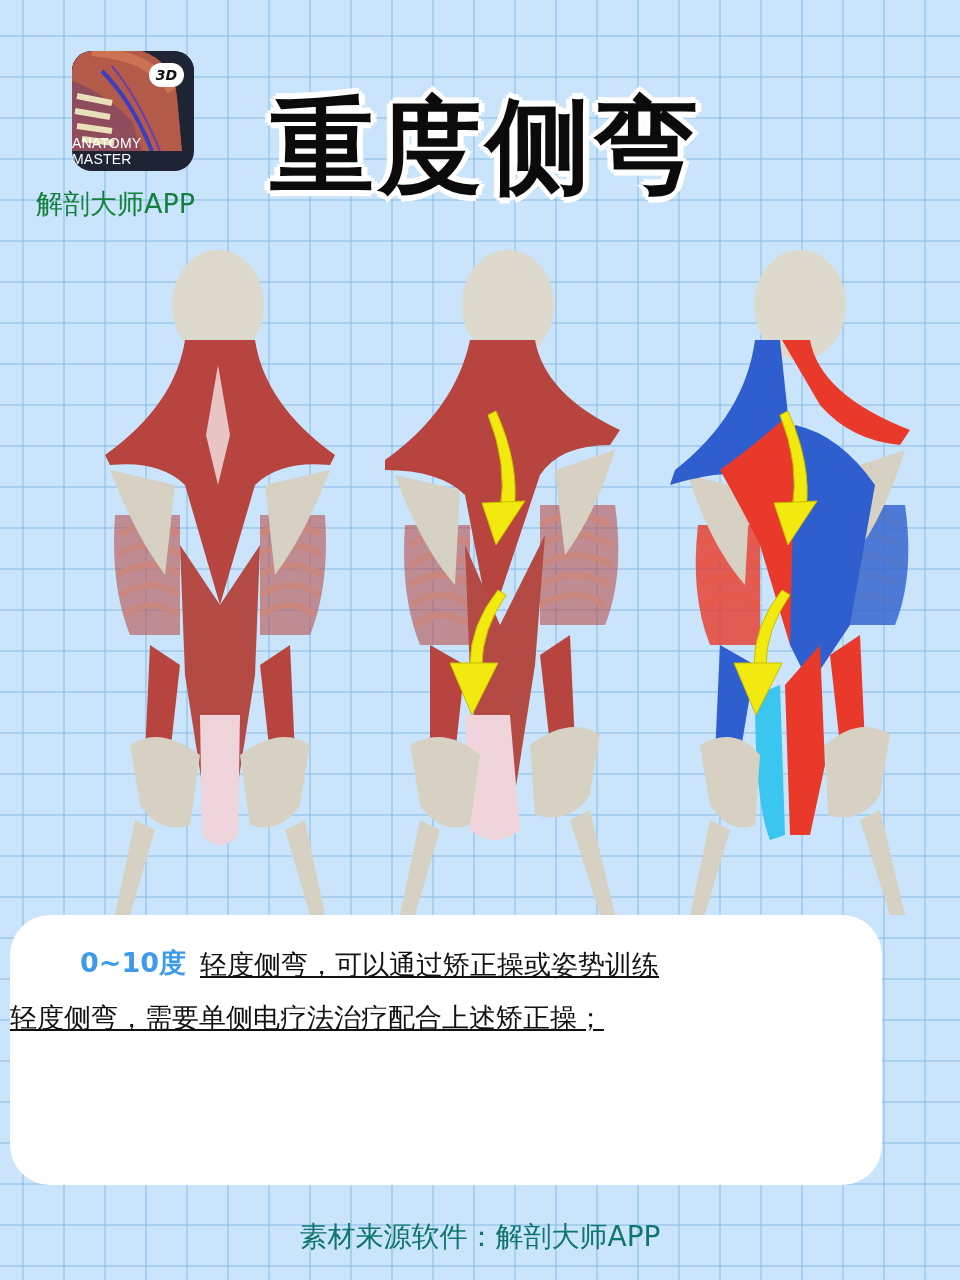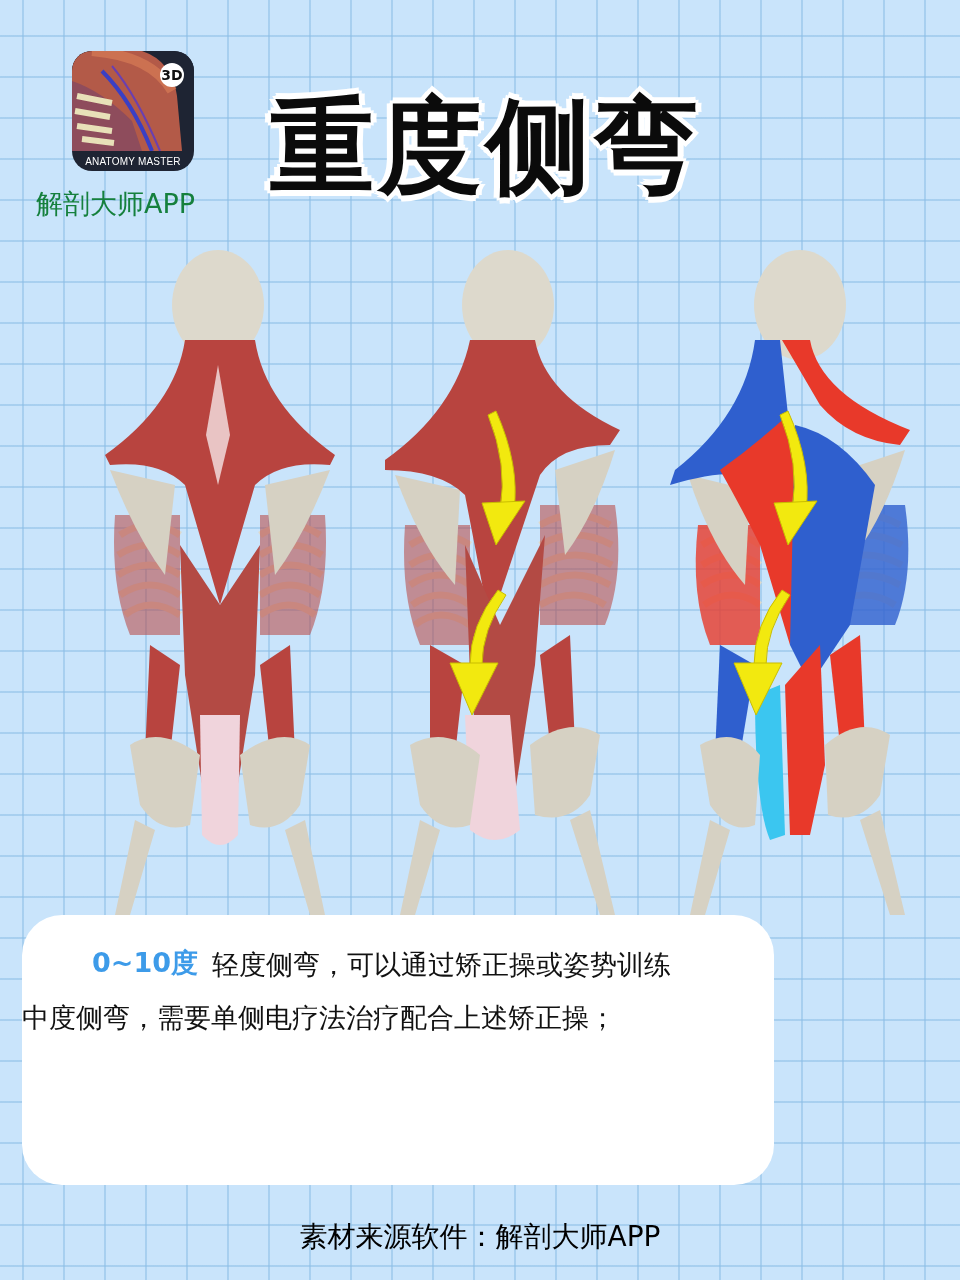--- a/index.html
+++ b/index.html
@@ -12,48 +12,48 @@
       linear-gradient(to bottom, rgba(140,190,230,0.55) 2px, transparent 2px);
     background-size:41px 41px;
     background-position:22px 35px;
   }
   .app-icon{
     position:absolute;left:72px;top:51px;width:122px;height:120px;border-radius:20px;
     background:#1e2433;overflow:hidden;
   }
   .app-icon .art{position:absolute;left:0;top:0;width:122px;height:100px;}
   .app-icon .badge{
-    position:absolute;right:10px;top:12px;width:24px;height:24px;border-radius:12px;
-    background:#fff;color:#111;font-weight:bold;font-size:14px;line-height:24px;text-align:center;
+    position:absolute;right:10px;top:12px;width:35px;height:24px;border-radius:12px;
+    background:#fff;color:#111;font-weight:bold;font-size:14px;line-height:24px;text-align:center;font-style:italic;
   }
   .app-icon .caption{
-    position:absolute;left:0;right:0;bottom:4px;text-align:center;color:#fff;
-    font-size:10px;letter-spacing:0.2px;font-family:"Liberation Sans",sans-serif;
+    position:absolute;left:0;right:0;bottom:4px;color:#fff;
+    font-size:14px;letter-spacing:0.2px;font-family:"Liberation Sans",sans-serif;
   }
   .app-name{
     position:absolute;left:36px;top:186px;font-size:27px;color:#15803d;
   }
   .title{
     position:absolute;left:270px;top:78px;font-size:104px;font-weight:bold;color:#0b0b0b;
     letter-spacing:4px;
     text-shadow:
       0 0 0 #fff, 4px 0 #fff,-4px 0 #fff,0 4px #fff,0 -4px #fff,
       3px 3px #fff,-3px -3px #fff,3px -3px #fff,-3px 3px #fff,
       6px 0 #fff,-6px 0 #fff,0 6px #fff,0 -6px #fff;
   }
   .figures{position:absolute;left:60px;top:245px;width:860px;height:670px;}
   .figure{position:absolute;top:0;width:280px;height:670px;}
   .info-card{
-    position:absolute;left:22px;top:915px;width:752px;height:270px;background:#fff;border-radius:40px;
+    position:absolute;left:10px;top:915px;width:872px;height:270px;background:#fff;border-radius:40px;
   }
   .row{position:absolute;left:0;display:flex;}
   .deg{width:176px;text-align:right;color:#3d9be9;font-weight:bold;font-size:27px;padding-right:14px;}
-  .desc{width:705px;font-size:27px;color:#111;line-height:40px;}
+  .desc{width:705px;font-size:27px;color:#111;line-height:40px;text-decoration:underline;}
   .footer{
-    position:absolute;left:0;right:0;top:1218px;text-align:center;font-size:28px;color:#000000;
+    position:absolute;left:0;right:0;top:1218px;text-align:center;font-size:28px;color:#0f766e;
   }
 </style>
 </head>
 <body>
 
 <div class="app-icon">
   <svg class="art" viewBox="0 0 122 100">
     <rect width="122" height="100" fill="#1e2433"></rect>
     <path d="M0 0 L70 0 Q100 10 105 45 L110 100 L0 100 Z" fill="#b35a48"></path>
     <path d="M0 30 Q30 40 60 70 L70 100 L0 100 Z" fill="#8e4c5c"></path>
@@ -178,19 +178,19 @@
     </g>
   </svg>
 </div>
 
 <div class="info-card">
   <div class="row" style="top:30px">
     <div class="deg">0~10度</div>
     <div class="desc">轻度侧弯，可以通过矫正操或姿势训练</div>
   </div>
   <div class="row" style="top:83px">
-    <div class="desc">中度侧弯，需要单侧电疗法治疗配合上述矫正操；</div>
+    <div class="desc">轻度侧弯，需要单侧电疗法治疗配合上述矫正操；</div>
   </div>
   <div class="row" style="top:134px">
   </div>
 </div>
 
 <div class="footer">素材来源软件：解剖大师APP</div>
 
 </body></html>

